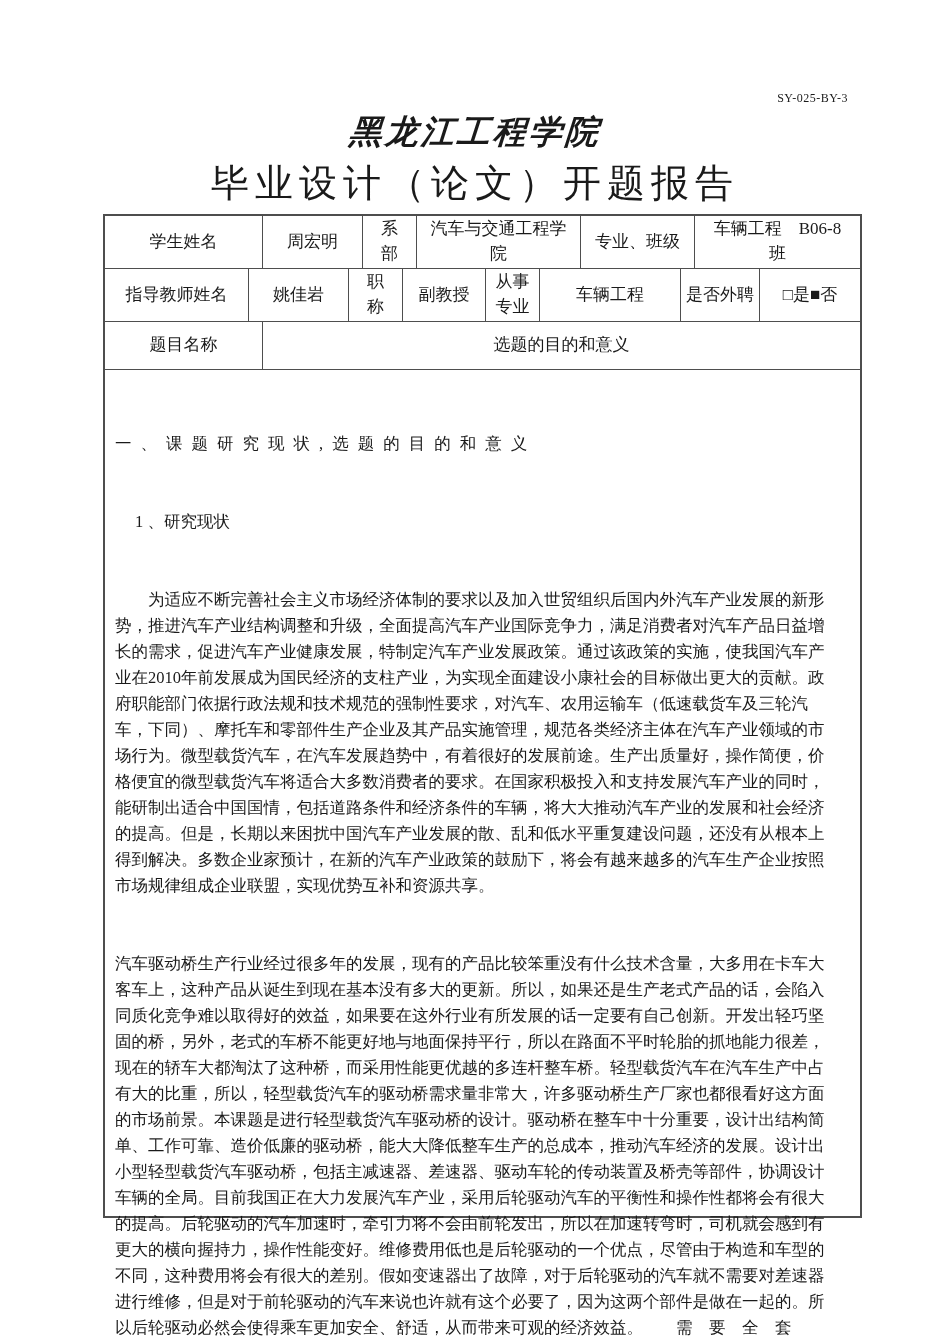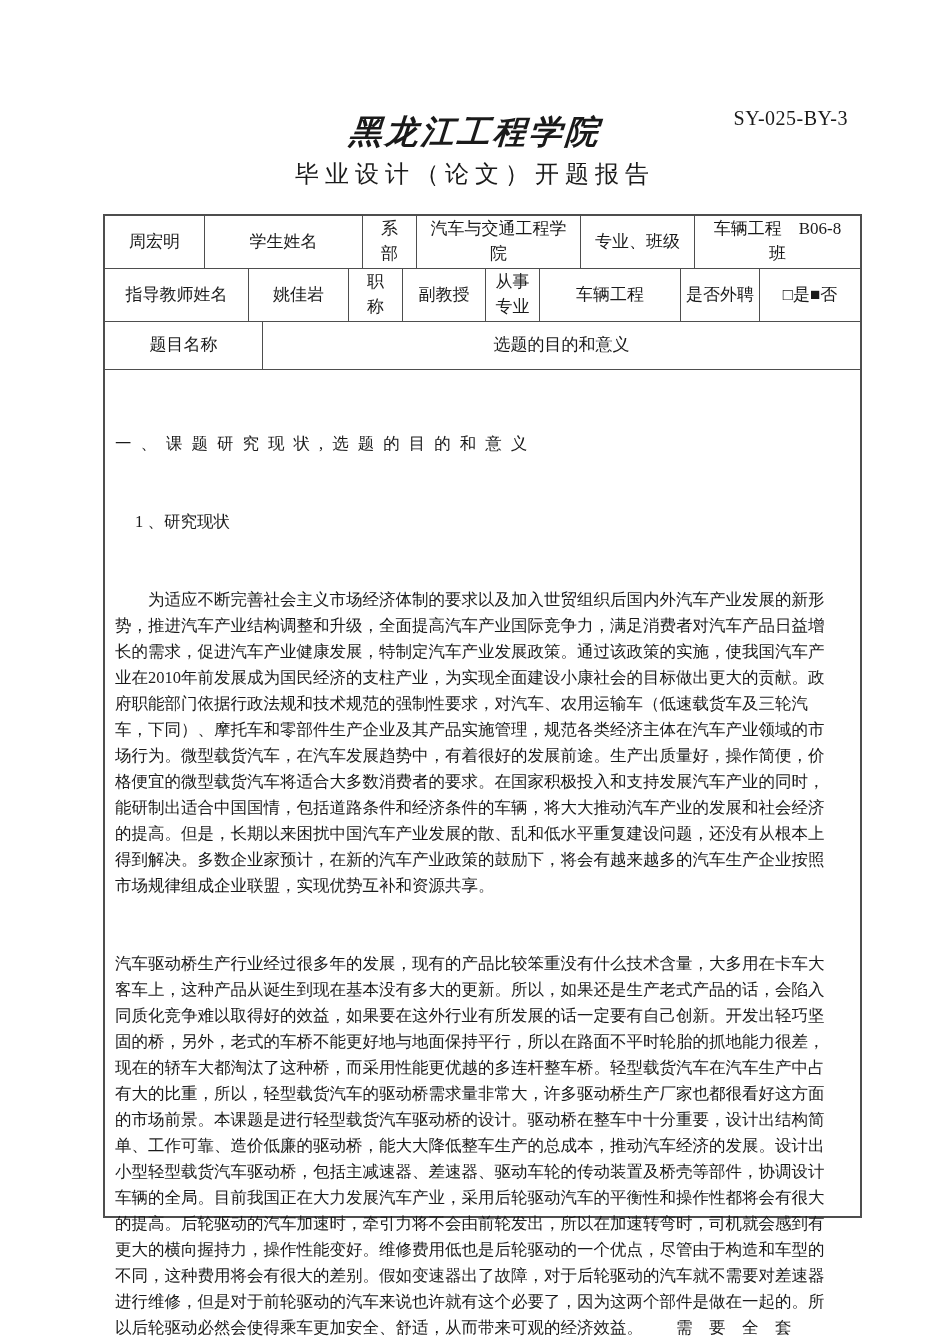--- a/index.html
+++ b/index.html
@@ -2,31 +2,31 @@
 <html><head>
 <meta charset="utf-8">
 <style>
   html,body { margin:0; padding:0; background:#ffffff; }
   #page {
     position:relative; width:950px; height:1344px; background:#ffffff;
     font-family:"Liberation Serif","DejaVu Serif",serif; color:#1a1a1a;
     overflow:hidden;
   }
   .doc-number {
-    position:absolute; top:107px; right:102px;
-    font-size:20px; letter-spacing:0.5px;
+    position:absolute; top:91px; right:102px;
+    font-size:12px; letter-spacing:0.5px;
   }
   .logo {
     position:absolute; top:110px; left:0; width:100%; text-align:center;
     font-size:33px; font-weight:bold; font-style:italic; letter-spacing:3px;
     transform:skewX(-4deg);
   }
   .title {
     position:absolute; top:158px; left:0; width:100%; text-align:center;
-    font-size:24px; letter-spacing:6px;
+    font-size:38px; letter-spacing:6px;
   }
   .info-table {
     position:absolute; left:103px; top:214px; width:759px; height:1004px;
     border:2px solid #4e4e4e; box-sizing:border-box;
     font-size:17px;
   }
   .t-row { display:flex; border-bottom:1.5px solid #4e4e4e; box-sizing:border-box; }
   .t-cell {
     border-right:1.5px solid #4e4e4e; box-sizing:border-box;
     display:flex; align-items:center; justify-content:center;
@@ -53,22 +53,22 @@
 
   <div class="doc-number">SY-025-BY-3</div>
 
   <div class="logo">黑龙江工程学院</div>
 
   <div class="title">毕业设计（论文）开题报告</div>
 
   <div class="info-table">
 
     <div class="t-row row-h1">
+      <div class="t-cell" style="width:158px">学生姓名</div>
       <div class="t-cell" style="width:100px">周宏明</div>
-      <div class="t-cell" style="width:158px">学生姓名</div>
       <div class="t-cell" style="width:54px">系
 部</div>
       <div class="t-cell" style="width:164px">汽车与交通工程学
 院</div>
       <div class="t-cell" style="width:114px">专业、班级</div>
       <div class="t-cell last" style="flex:1">车辆工程　B06-8
 班</div>
     </div>
 
     <div class="t-row row-h2">

